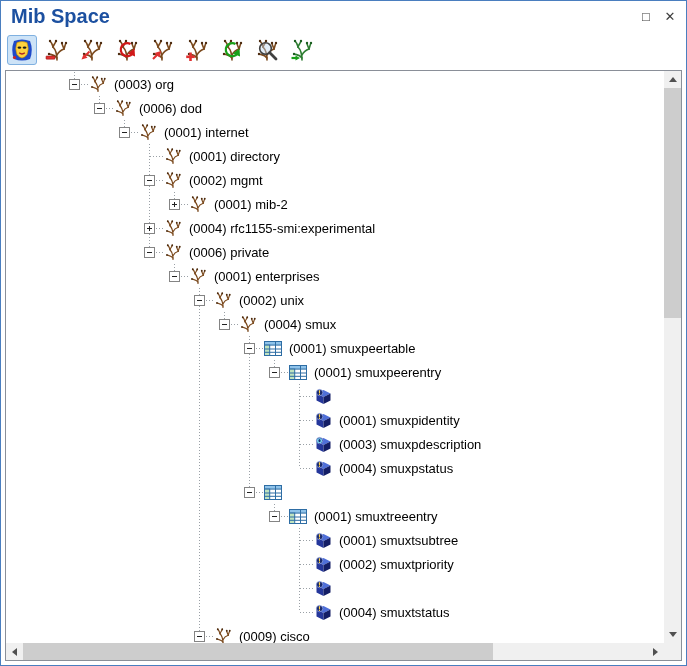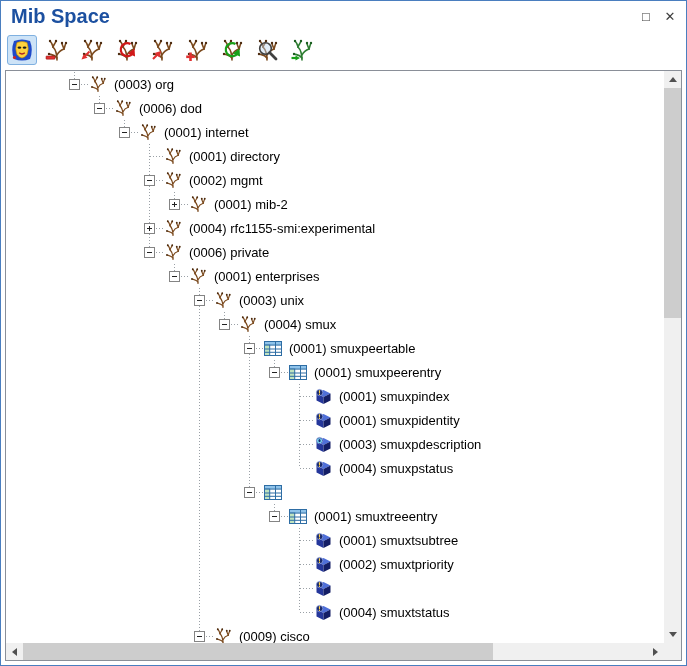--- a/index.html
+++ b/index.html
@@ -519,21 +519,21 @@
               </g>
               <g fill="#4d2c10">
                 <circle cx="5" cy="3" r="1.2"></circle>
                 <circle cx="11" cy="3" r="1.2"></circle>
                 <circle cx="21" cy="5" r="1.2"></circle>
                 <circle cx="17" cy="5" r="1.2"></circle>
                 <circle cx="4" cy="16" r="1.2"></circle>
               </g>
             </svg>
           </span>
-          <span class="nlabel">(0003) unix</span>
+          <span class="nlabel">(0002) unix</span>
         </div>
         <div class="trow">
           <span class="tcell"></span>
           <span class="tcell"></span>
           <span class="tcell"></span>
           <span class="tcell"></span>
           <span class="tcell"></span>
           <span class="tcell vfull"></span>
           <span class="tcell conn vhalf">
             <span class="expander"></span>
@@ -620,21 +620,20 @@
           <span class="tcell conn vfull"></span>
           <span class="nicon">
             <svg width="17" height="17" viewBox="0 0 17 17">
               <polygon points="8.5,2 15.5,5.5 8.5,9 1.5,5.5" fill="#4f6fd8"></polygon>
               <polygon points="1.5,5.5 8.5,9 8.5,16 1.5,12.5" fill="#25379b"></polygon>
               <polygon points="15.5,5.5 8.5,9 8.5,16 15.5,12.5" fill="#141e66"></polygon>
               <circle cx="4.6" cy="4.6" r="3.2" fill="#1a2a6e" stroke="#93a7e8" stroke-width="0.7"></circle>
               <text x="4.6" y="7" font-size="6.5" font-weight="bold" fill="#ffd24a" text-anchor="middle" font-family="DejaVu Sans, sans-serif">!</text>
             </svg>
           </span>
-          <span class="nlabel">(0001) smuxpindex</span>
         </div>
         <div class="trow">
           <span class="tcell"></span>
           <span class="tcell"></span>
           <span class="tcell"></span>
           <span class="tcell"></span>
           <span class="tcell"></span>
           <span class="tcell vfull"></span>
           <span class="tcell"></span>
           <span class="tcell vfull"></span>

